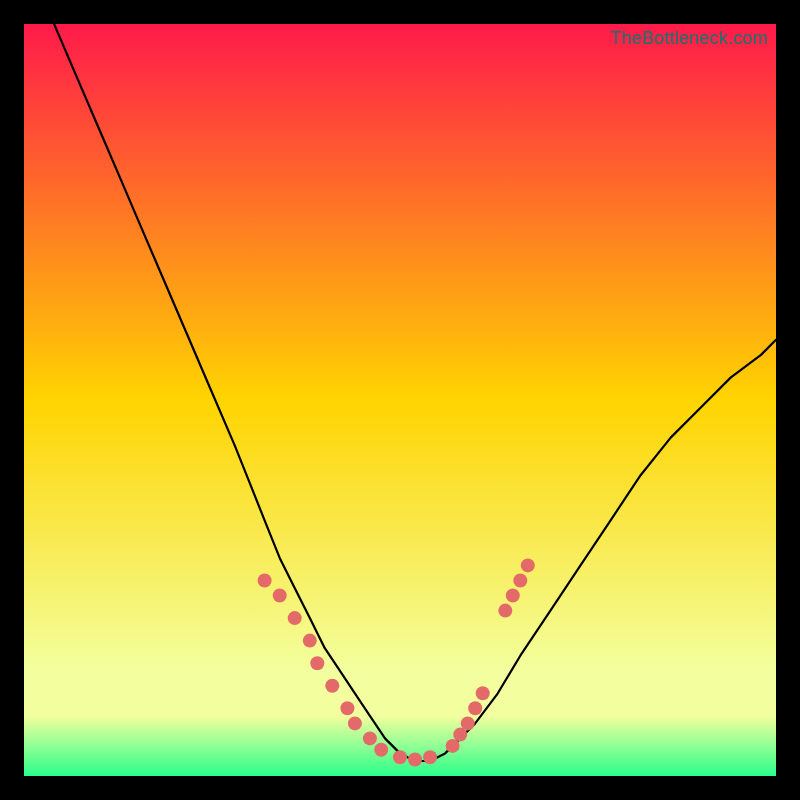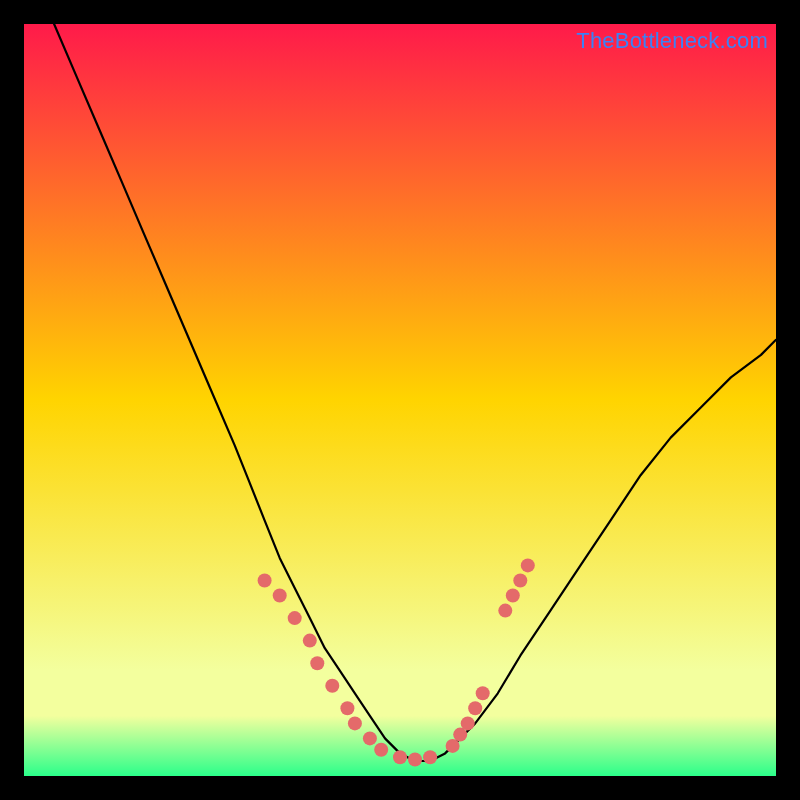--- a/index.html
+++ b/index.html
@@ -23,22 +23,22 @@
     position: absolute;
     left: 0;
     top: 0;
     width: 752px;
     height: 752px;
   }
   .watermark {
     position: absolute;
     top: 4px;
     right: 8px;
-    color: #3b82f6;
-    font-size: 22px;
+    color: #0f766e;
+    font-size: 18px;
     letter-spacing: 0.2px;
     font-weight: 400;
     margin-left: 24px;
   }
 </style>
 </head>
 <body>
 
 <div class="frame">
   <svg class="plot" viewBox="0 0 752 752" preserveAspectRatio="none">

